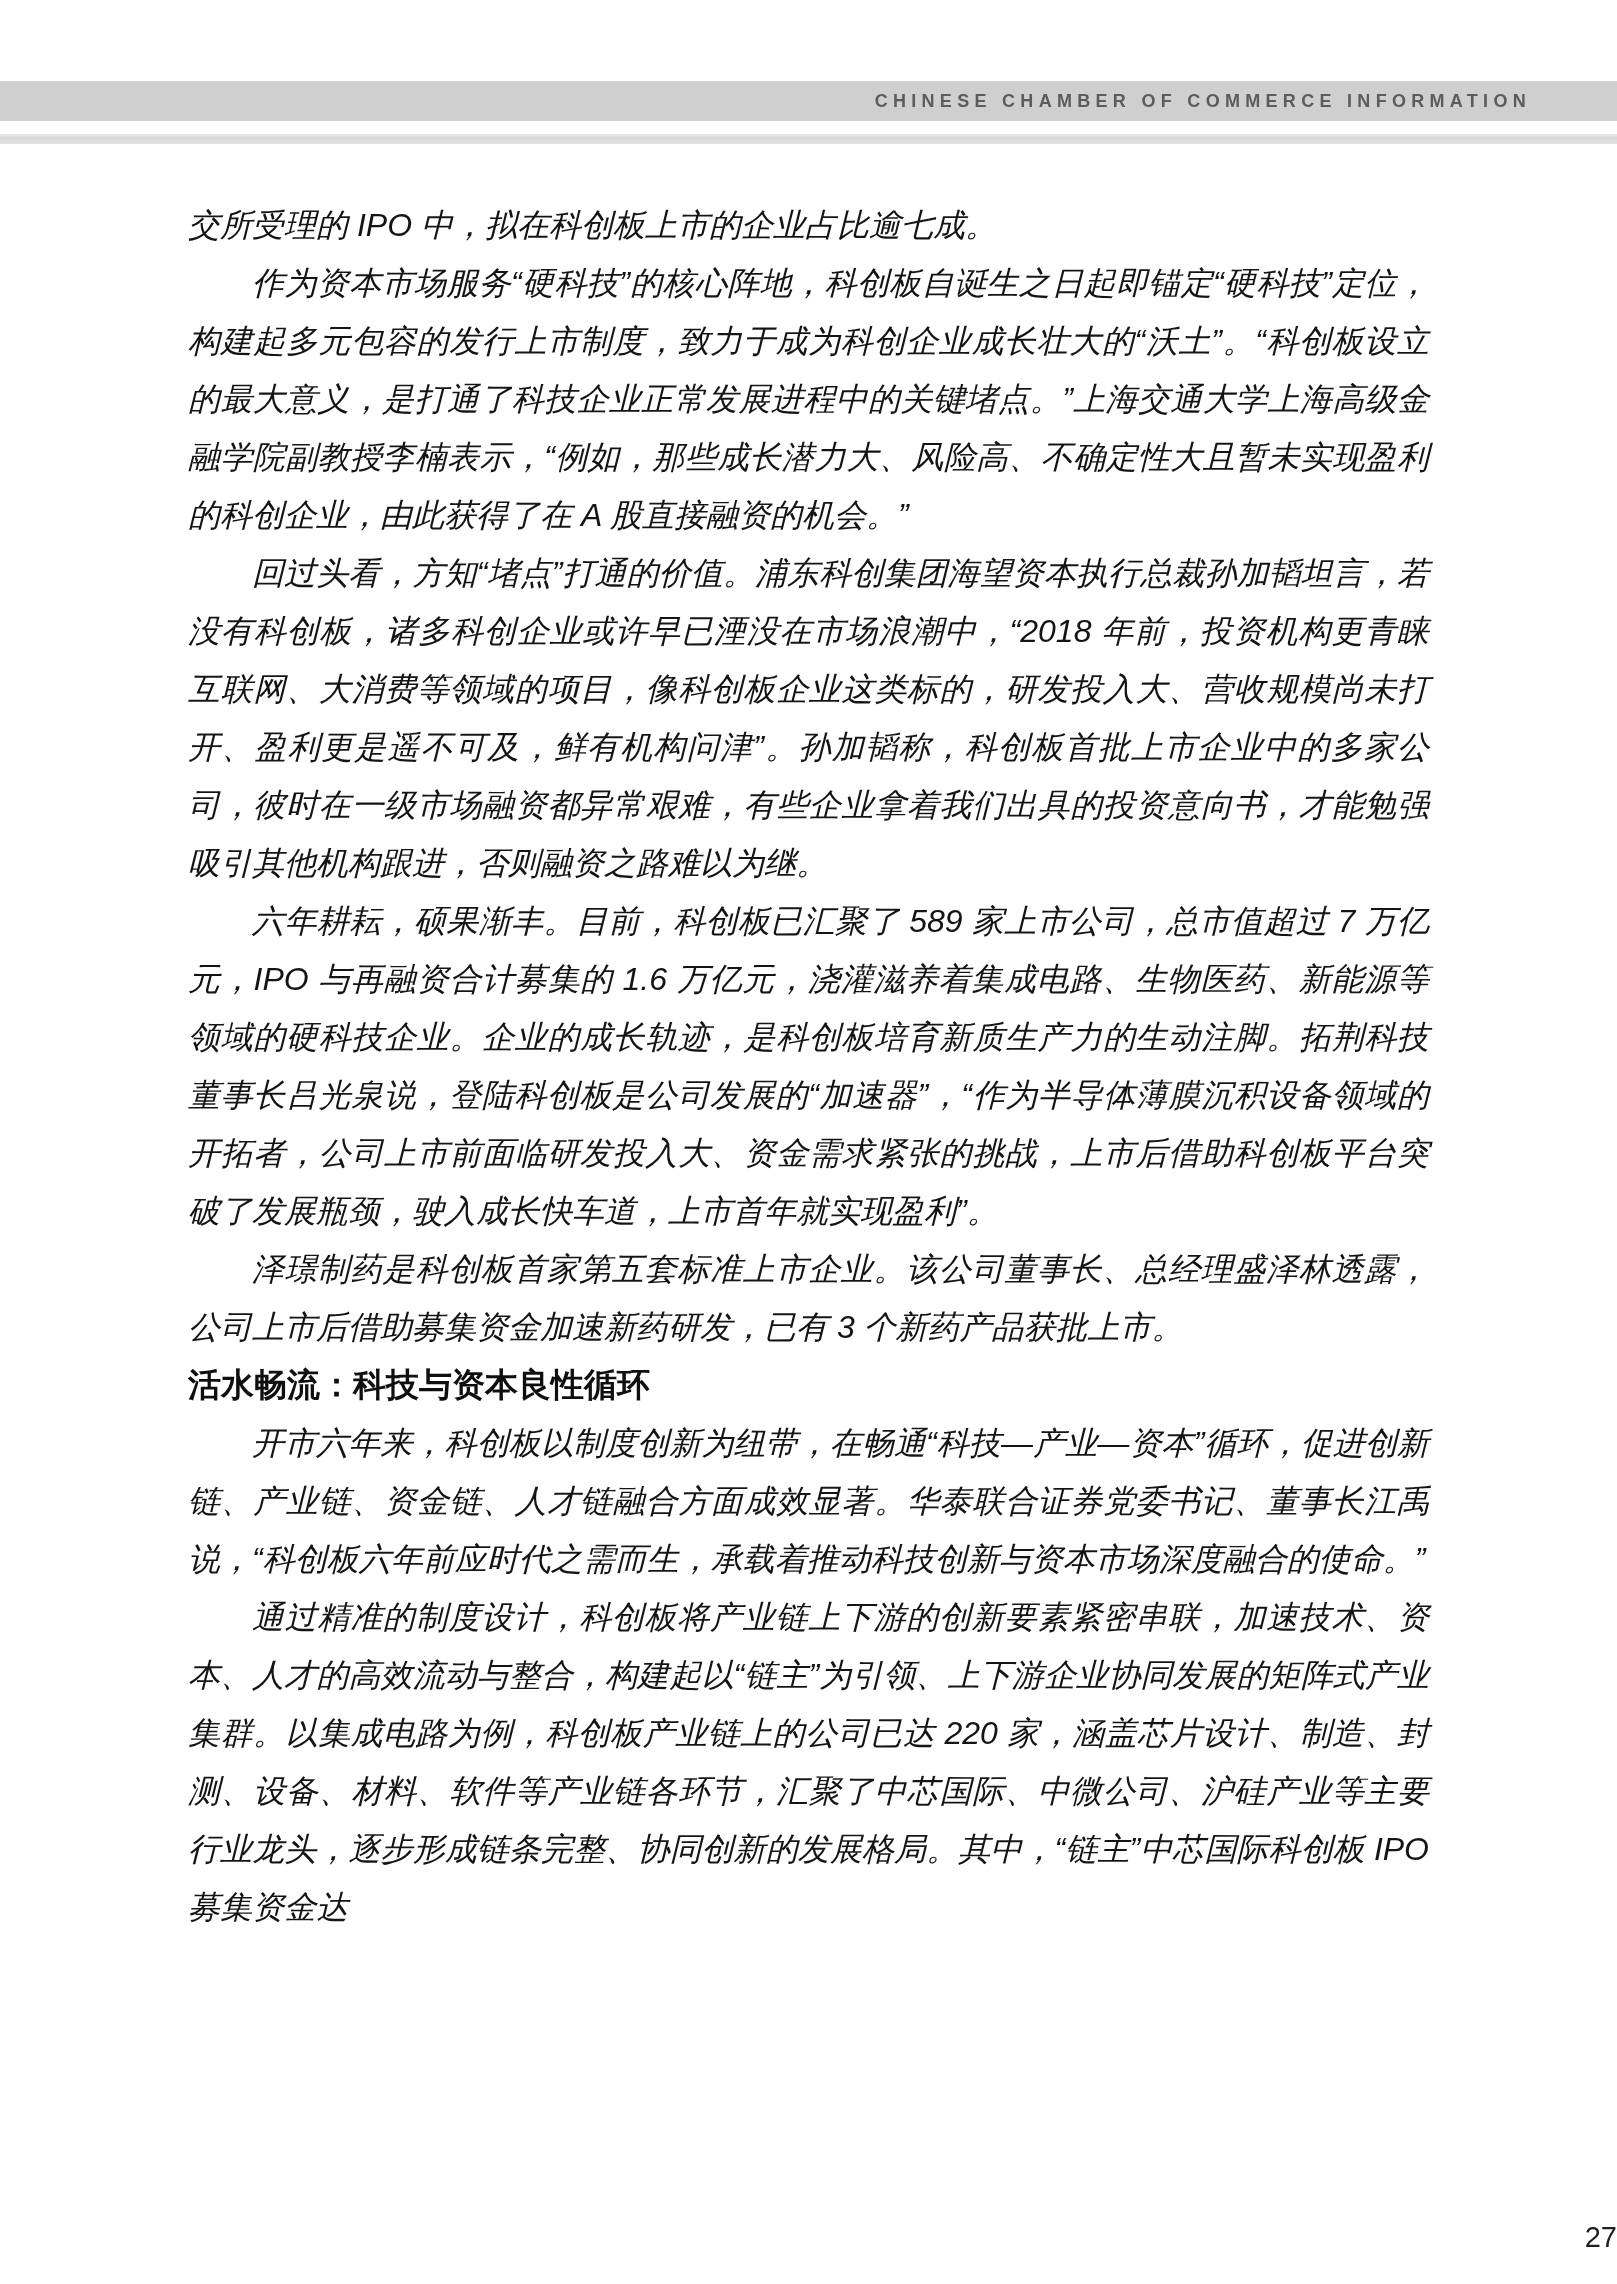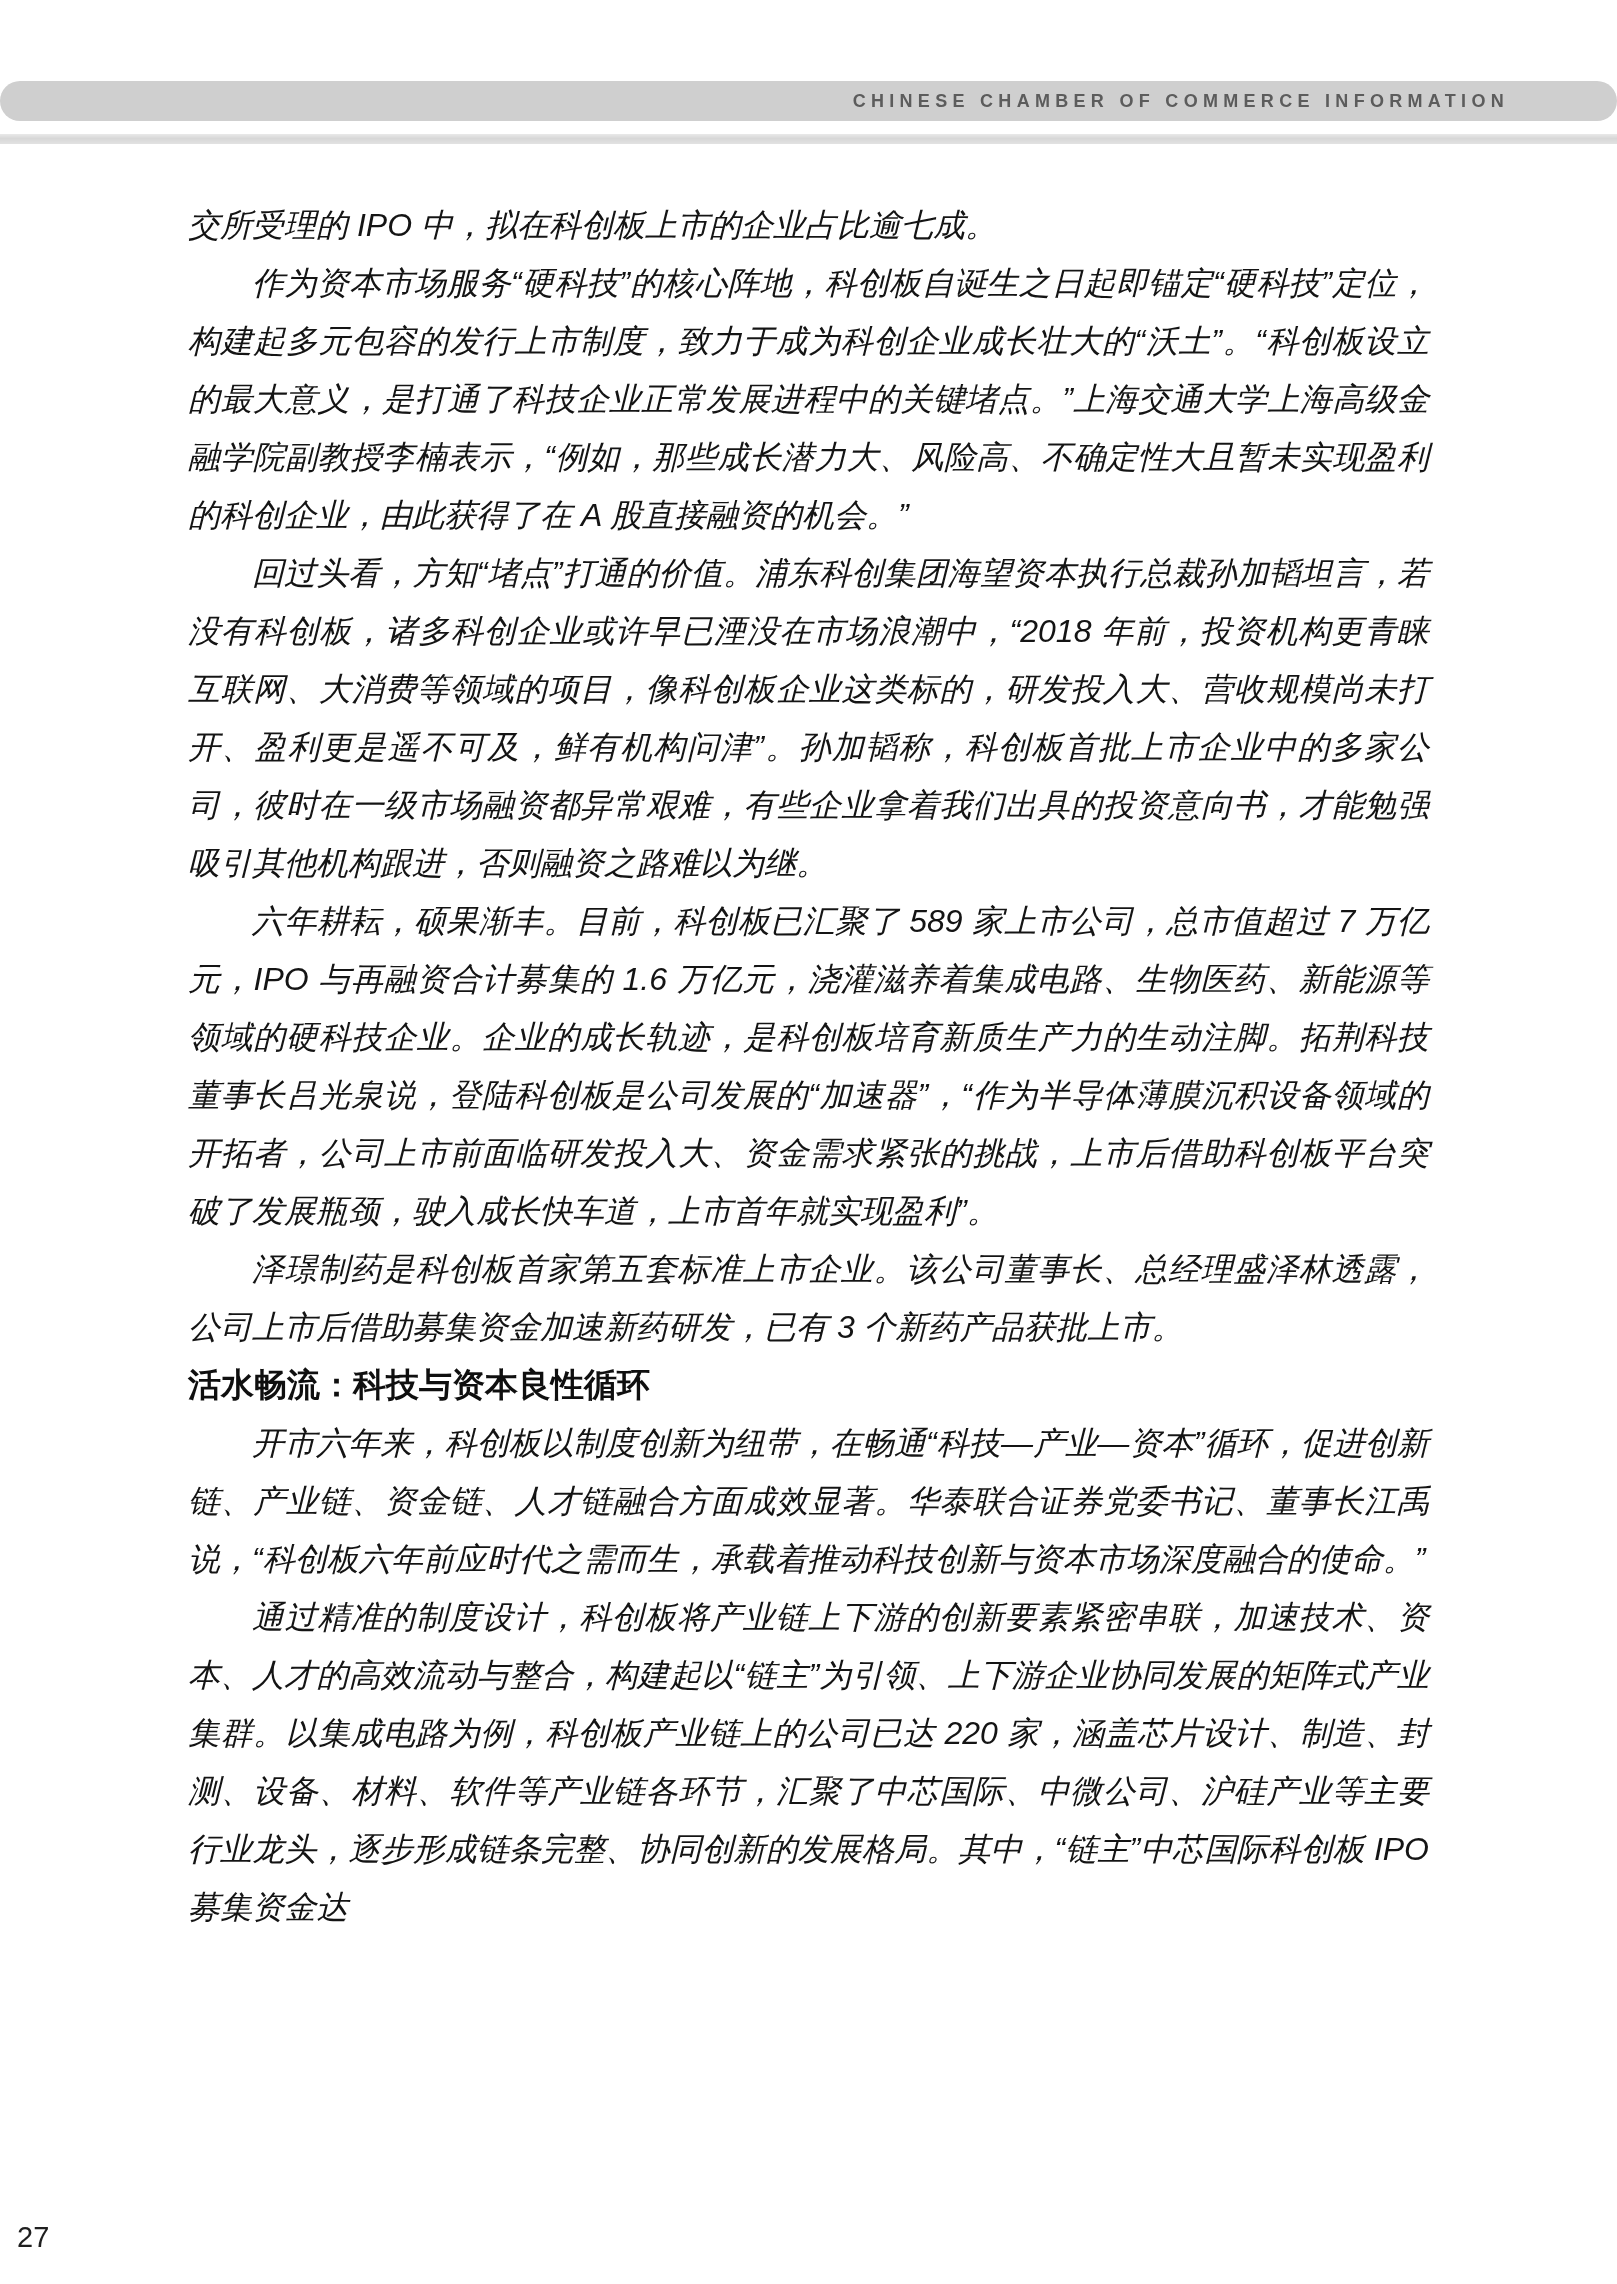--- a/index.html
+++ b/index.html
@@ -14,23 +14,22 @@
   .page { position: absolute; inset: 0; }
 
   .top-band {
     position: absolute;
     top: 81px; left: 0; right: 0;
     height: 40px;
     background: var(--band, #cfcfcf);
     display: flex;
     align-items: center;
     justify-content: flex-end;
-    padding-right: 108px;
+    padding-right: 86px;
     box-sizing: border-box;
-    border-radius: 20px;
   }
   .banner-text {
     font-size: 18px;
     font-weight: bold;
     letter-spacing: 5.3px;
     color: var(--header_text, #5c5c5c);
     white-space: nowrap;
   }
   .sub-band {
     position: absolute;
@@ -64,22 +63,22 @@
     font-size: 33px;
     line-height: 58px;
     font-weight: bold;
     text-indent: 0;
     color: #0f0f0f;
   }
 
   .pagenum {
     position: absolute;
     top: 2221px;
-    left: 17px; right: 0;
-    text-align: left;
+    left: 8px; right: 0;
+    text-align: right;
     font-size: 29px;
     color: #1f1f1f;
   }
 </style>
 </head>
 <body>
 
 <div class="page">
 
   <div class="top-band">

